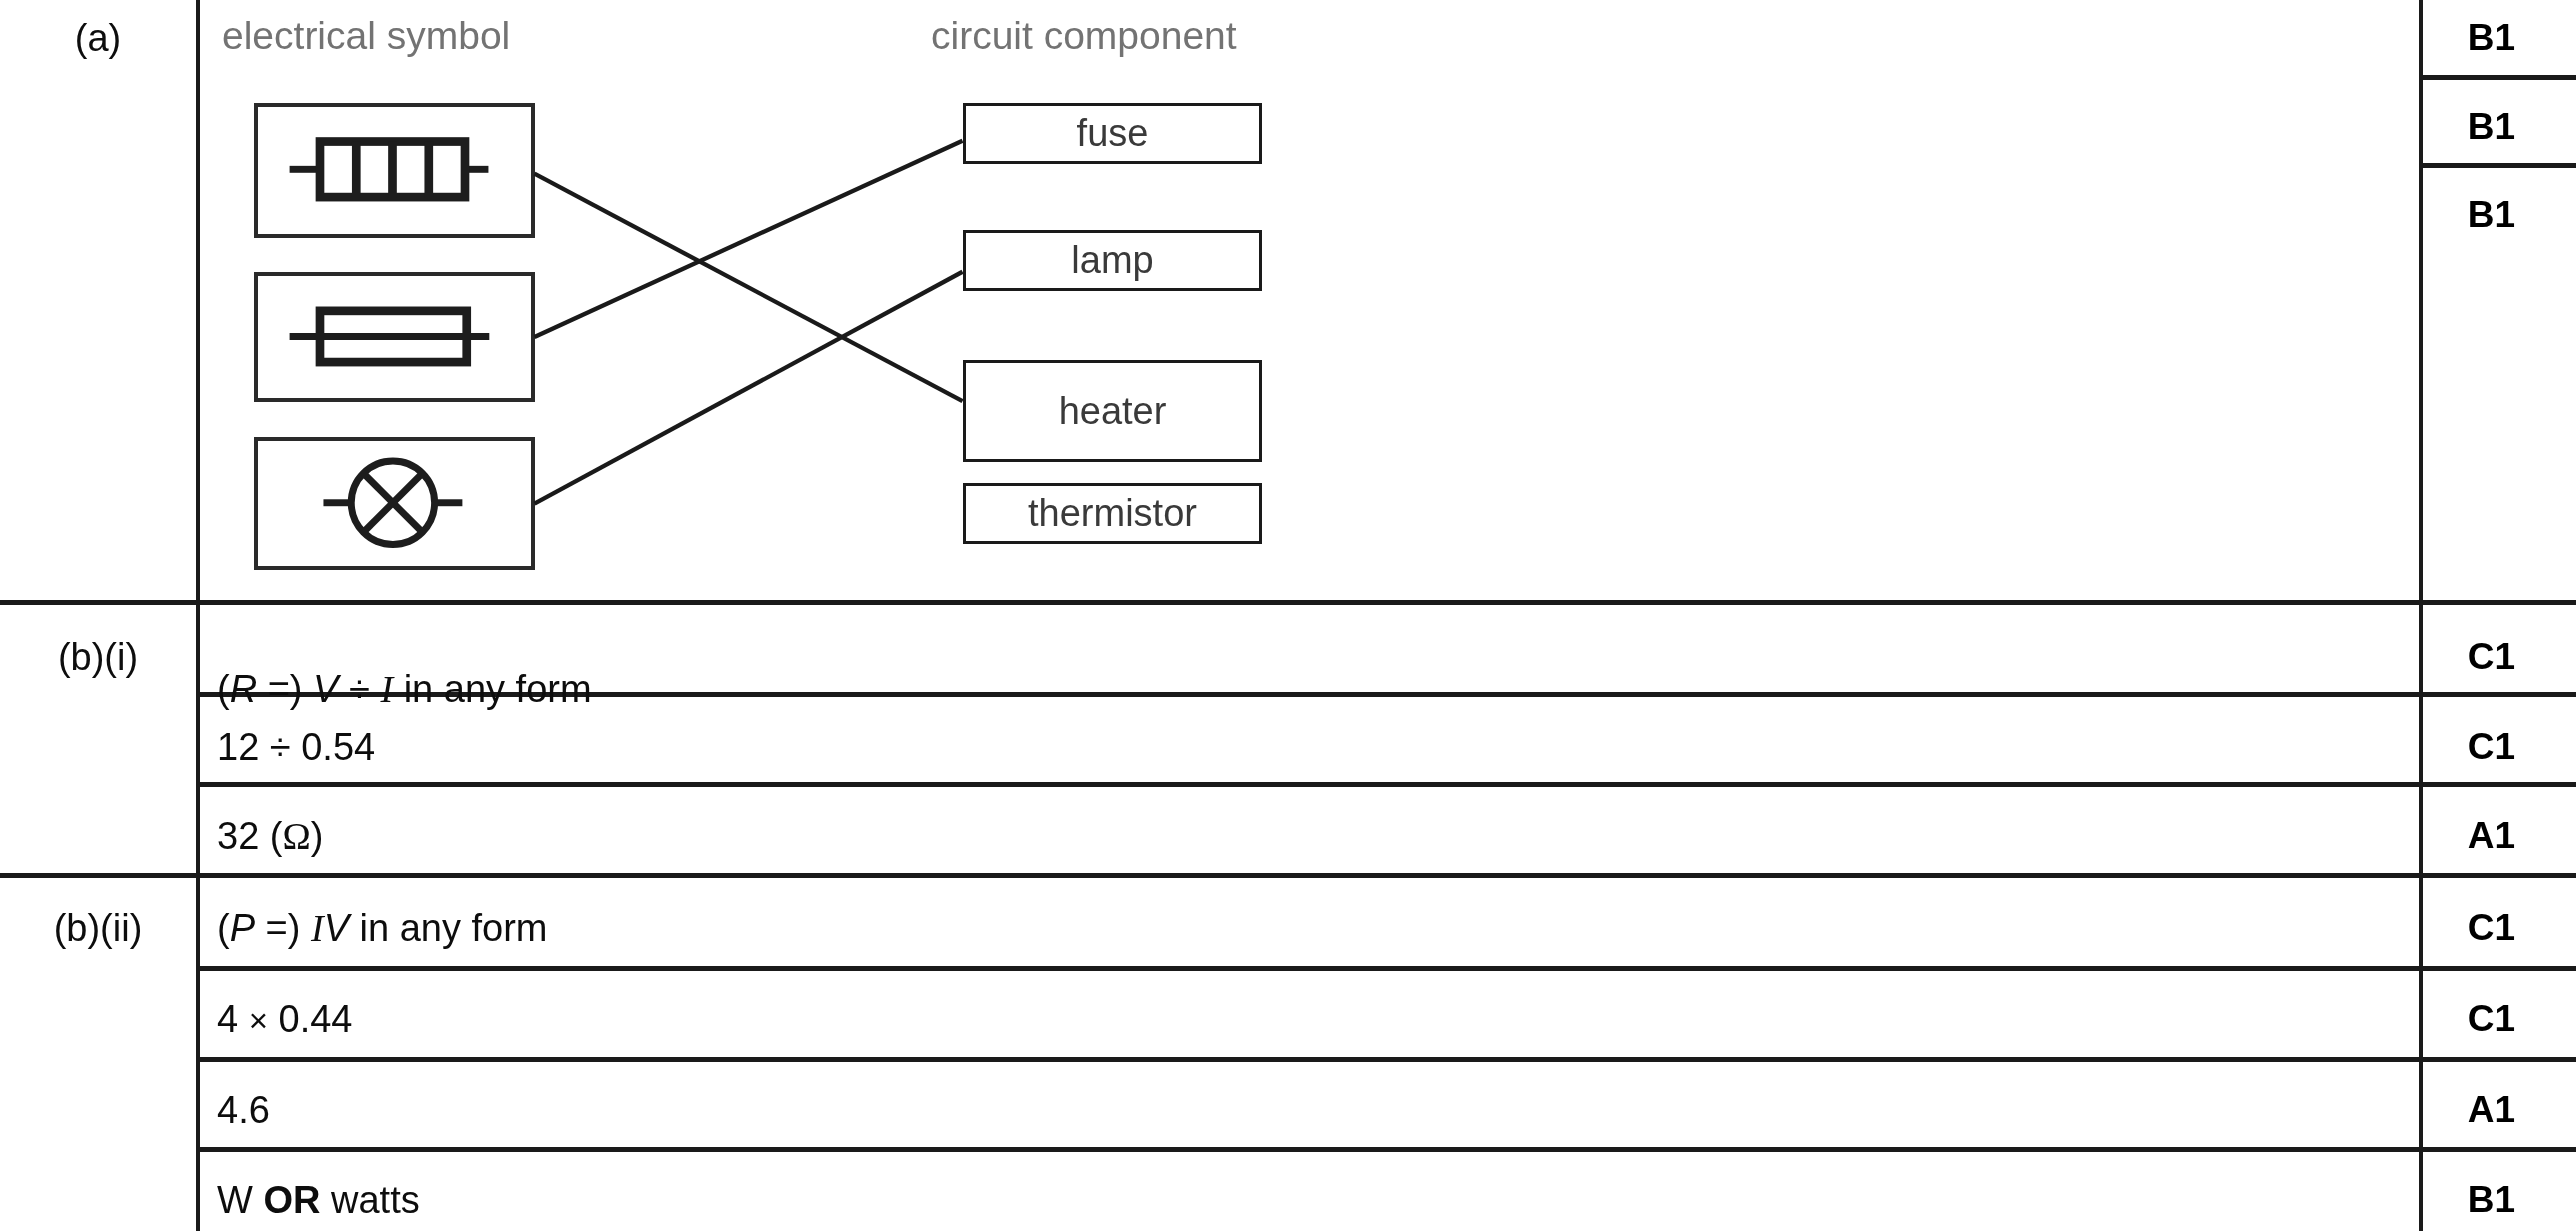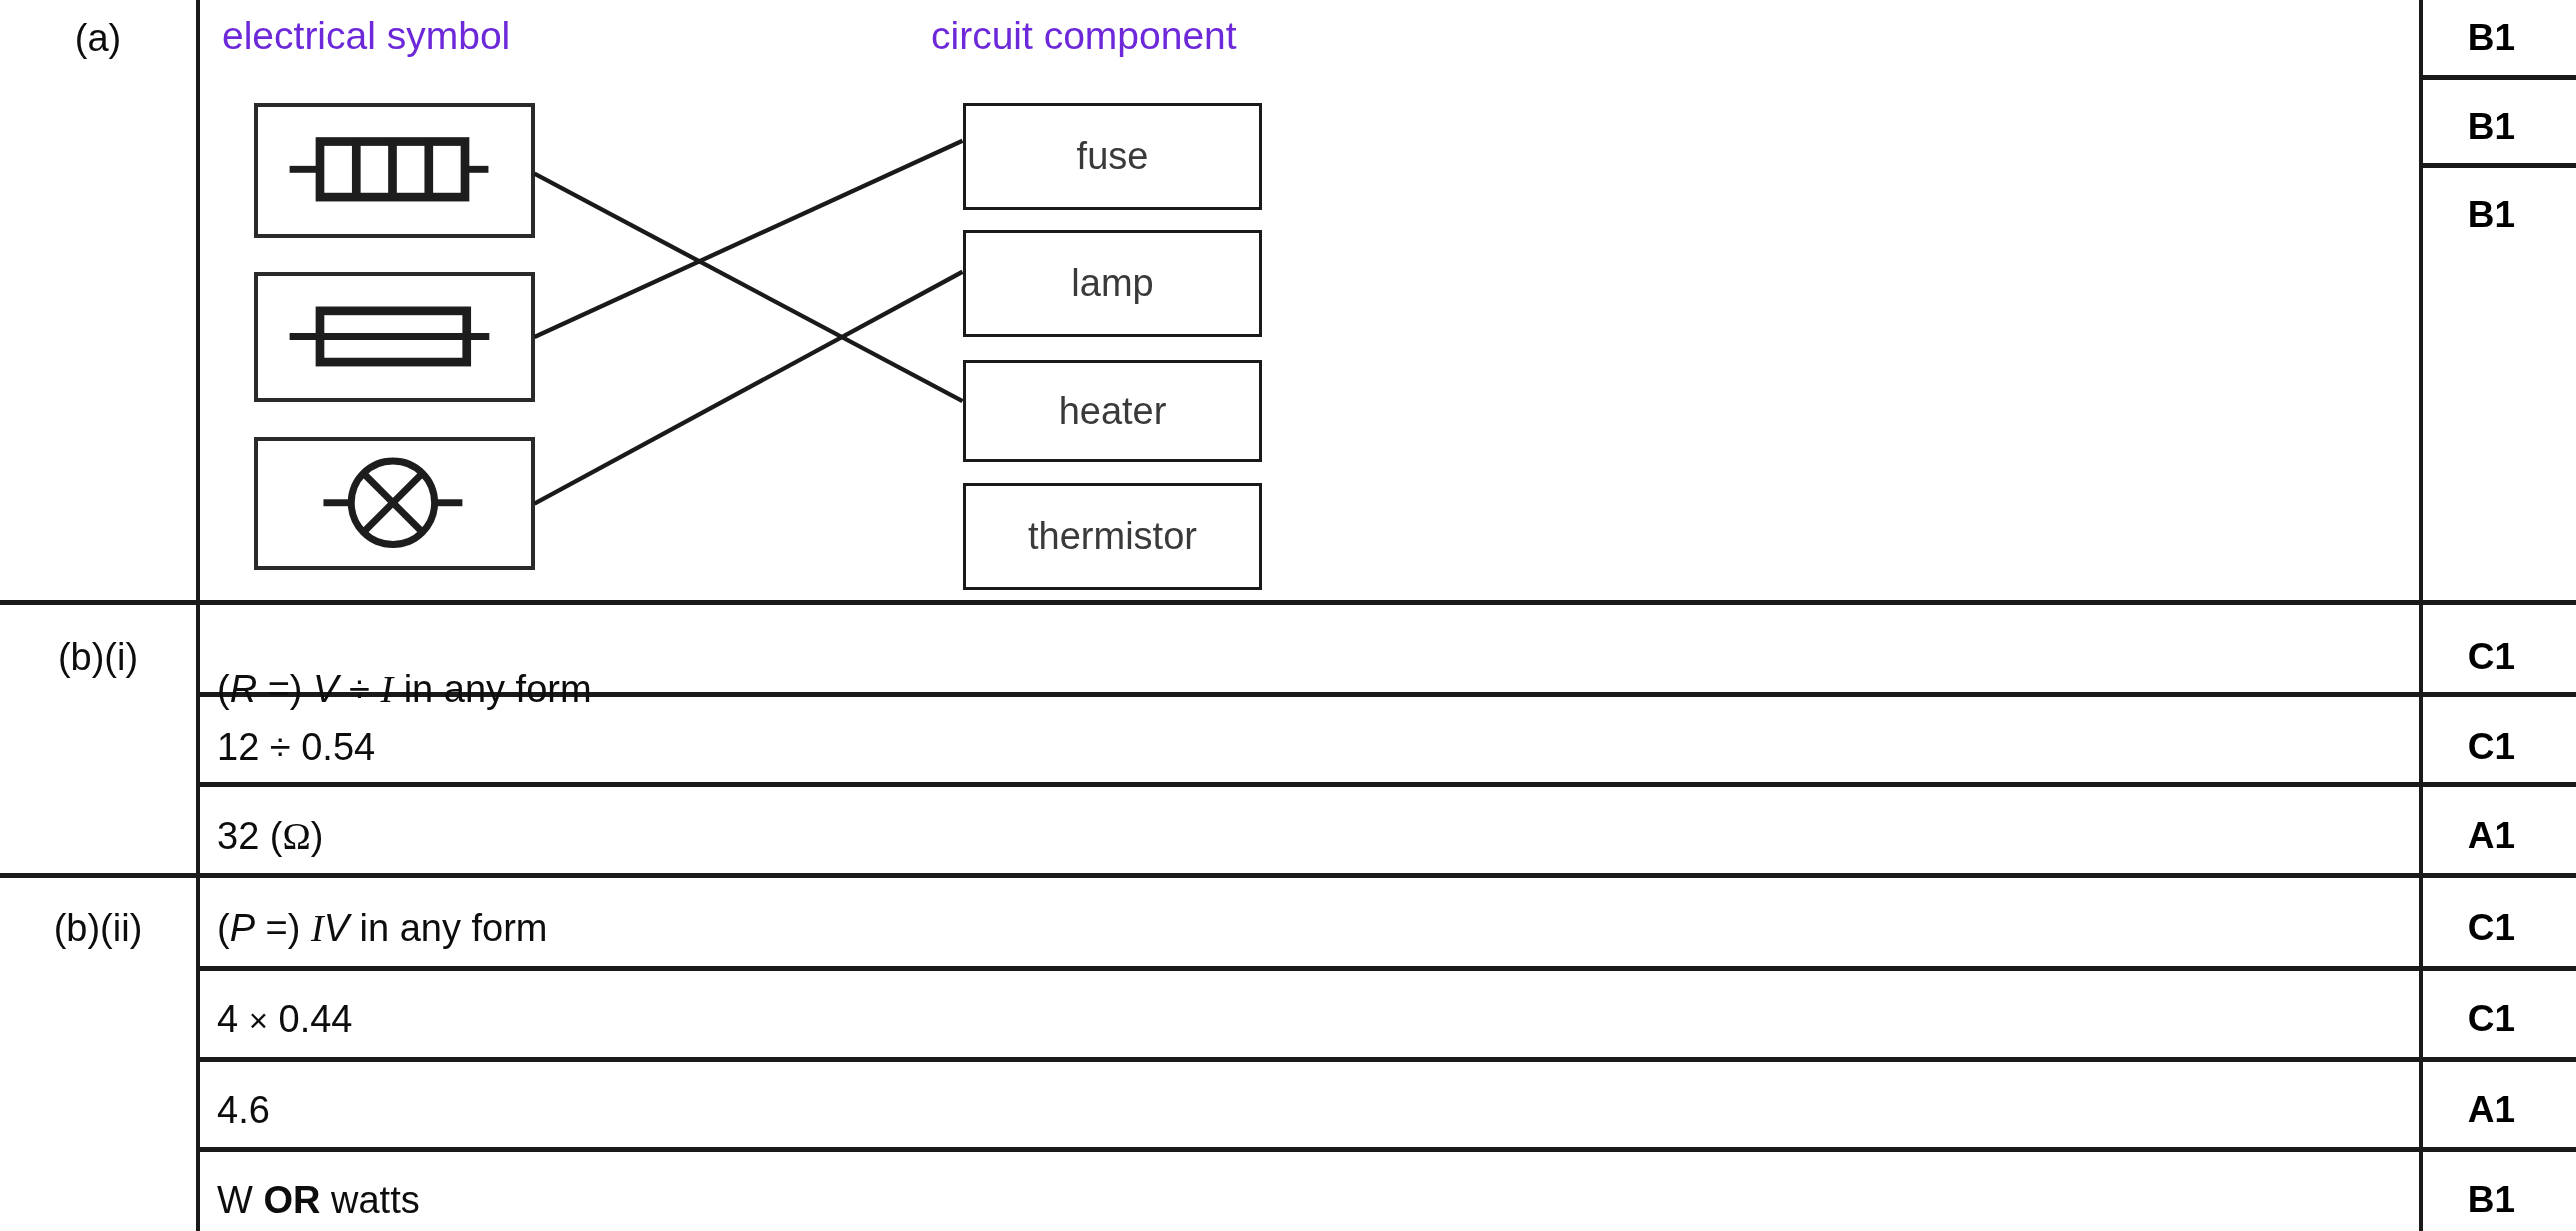--- a/index.html
+++ b/index.html
@@ -7,31 +7,31 @@
     width:2576px;height:1231px;position:relative;background:#ffffff;
     font-family:"Liberation Sans","DejaVu Sans",sans-serif;
     color:#111;overflow:hidden;
   }
   .abs{position:absolute;}
   
   .vline{position:absolute;top:0;width:4.3px;height:1231px;background:#1a1a1a;}
   .hline{position:absolute;height:5.2px;background:#1a1a1a;}
   
   .qlabel{position:absolute;left:0;width:196px;text-align:center;font-size:38px;line-height:1;color:#0d0d0d;}
-  .colhdr{position:absolute;top:15.6px;font-size:39px;line-height:1;color:#6d28d9;}
+  .colhdr{position:absolute;top:15.6px;font-size:39px;line-height:1;color:#737373;}
   .cell-text{position:absolute;left:217px;font-size:38px;line-height:1;color:#0d0d0d;white-space:pre;}
   .mark{position:absolute;left:2424px;width:135px;text-align:center;font-weight:bold;font-size:37px;line-height:1;color:#000;}
   .it{font-style:italic;}
   .ser{font-family:"Liberation Serif","DejaVu Serif",serif;font-style:italic;}
   .serup{font-family:"Liberation Serif","DejaVu Serif",serif;}
   .bold{font-weight:bold;}
   .times{font-size:33px;}
   
   .symbox{position:absolute;left:254px;width:281px;border:4.3px solid #2a2a2a;background:#fff;box-sizing:border-box;}
-  .compbox{position:absolute;left:963px;width:299px;height:107px;border:3.5px solid #1a1a1a;background:#fff;box-sizing:border-box;
+  .compbox{position:absolute;left:963px;width:299px;height:61px;border:3.5px solid #1a1a1a;background:#fff;box-sizing:border-box;
            display:flex;align-items:center;justify-content:center;font-size:38px;color:#3a3a3a;}
   svg{display:block;}
 </style>
 </head>
 <body>
 
 <div class="vline" style="left:196px"></div>
 <div class="vline" style="left:2419px"></div>
 
 <div class="hline" style="top:600px;left:0;width:2576px"></div>

